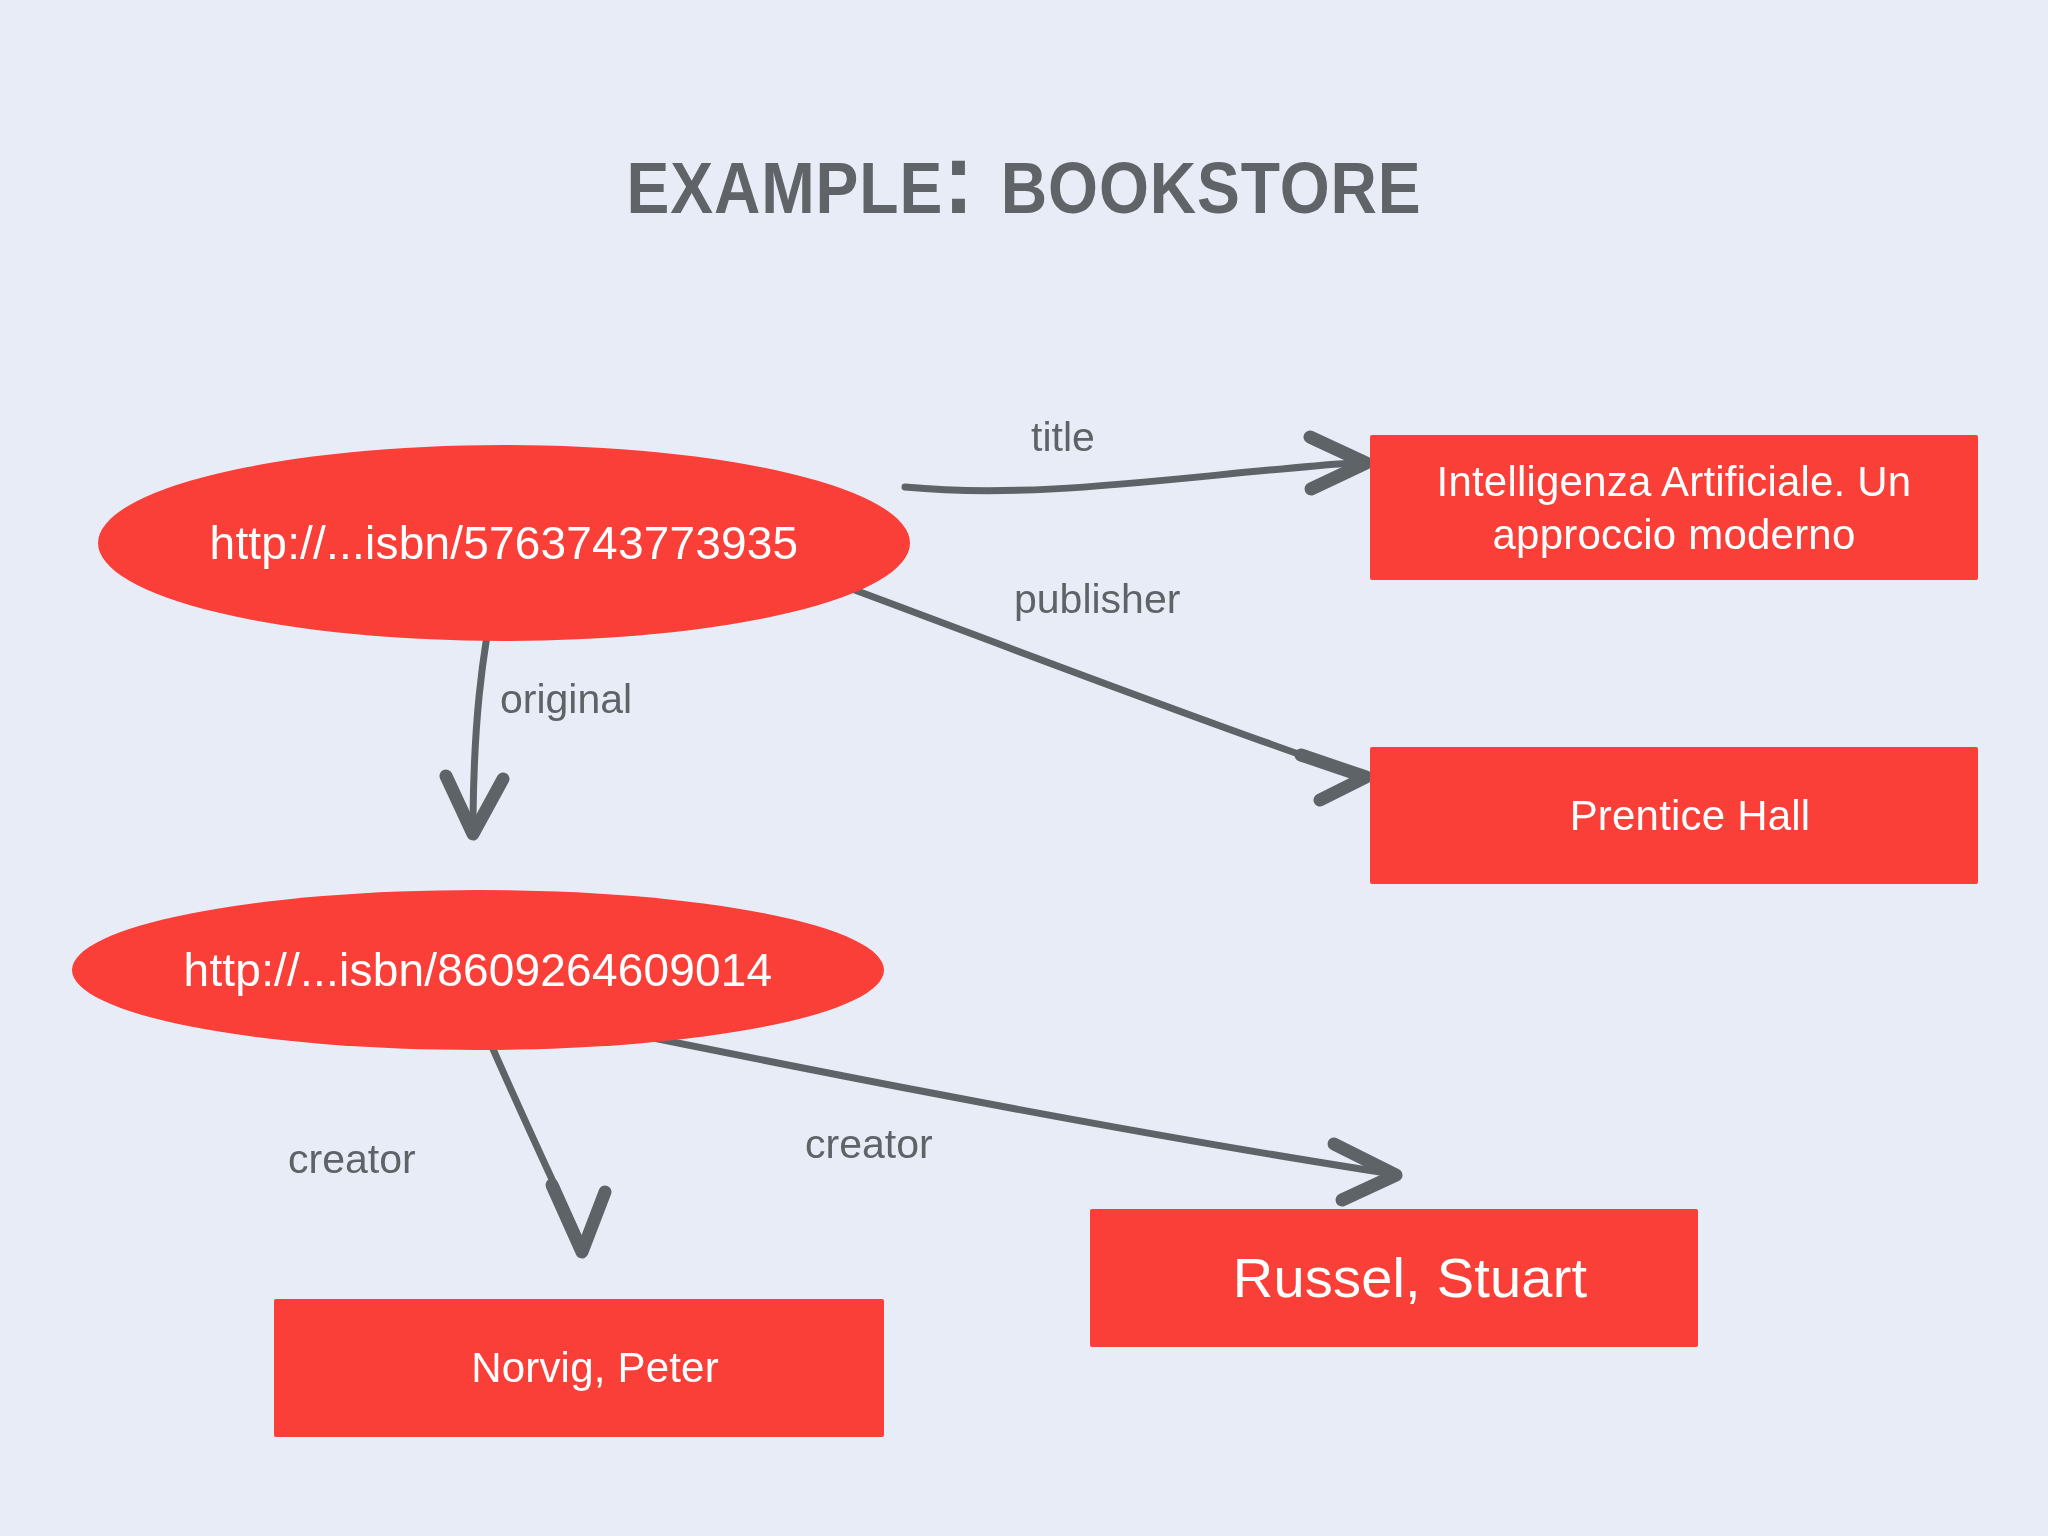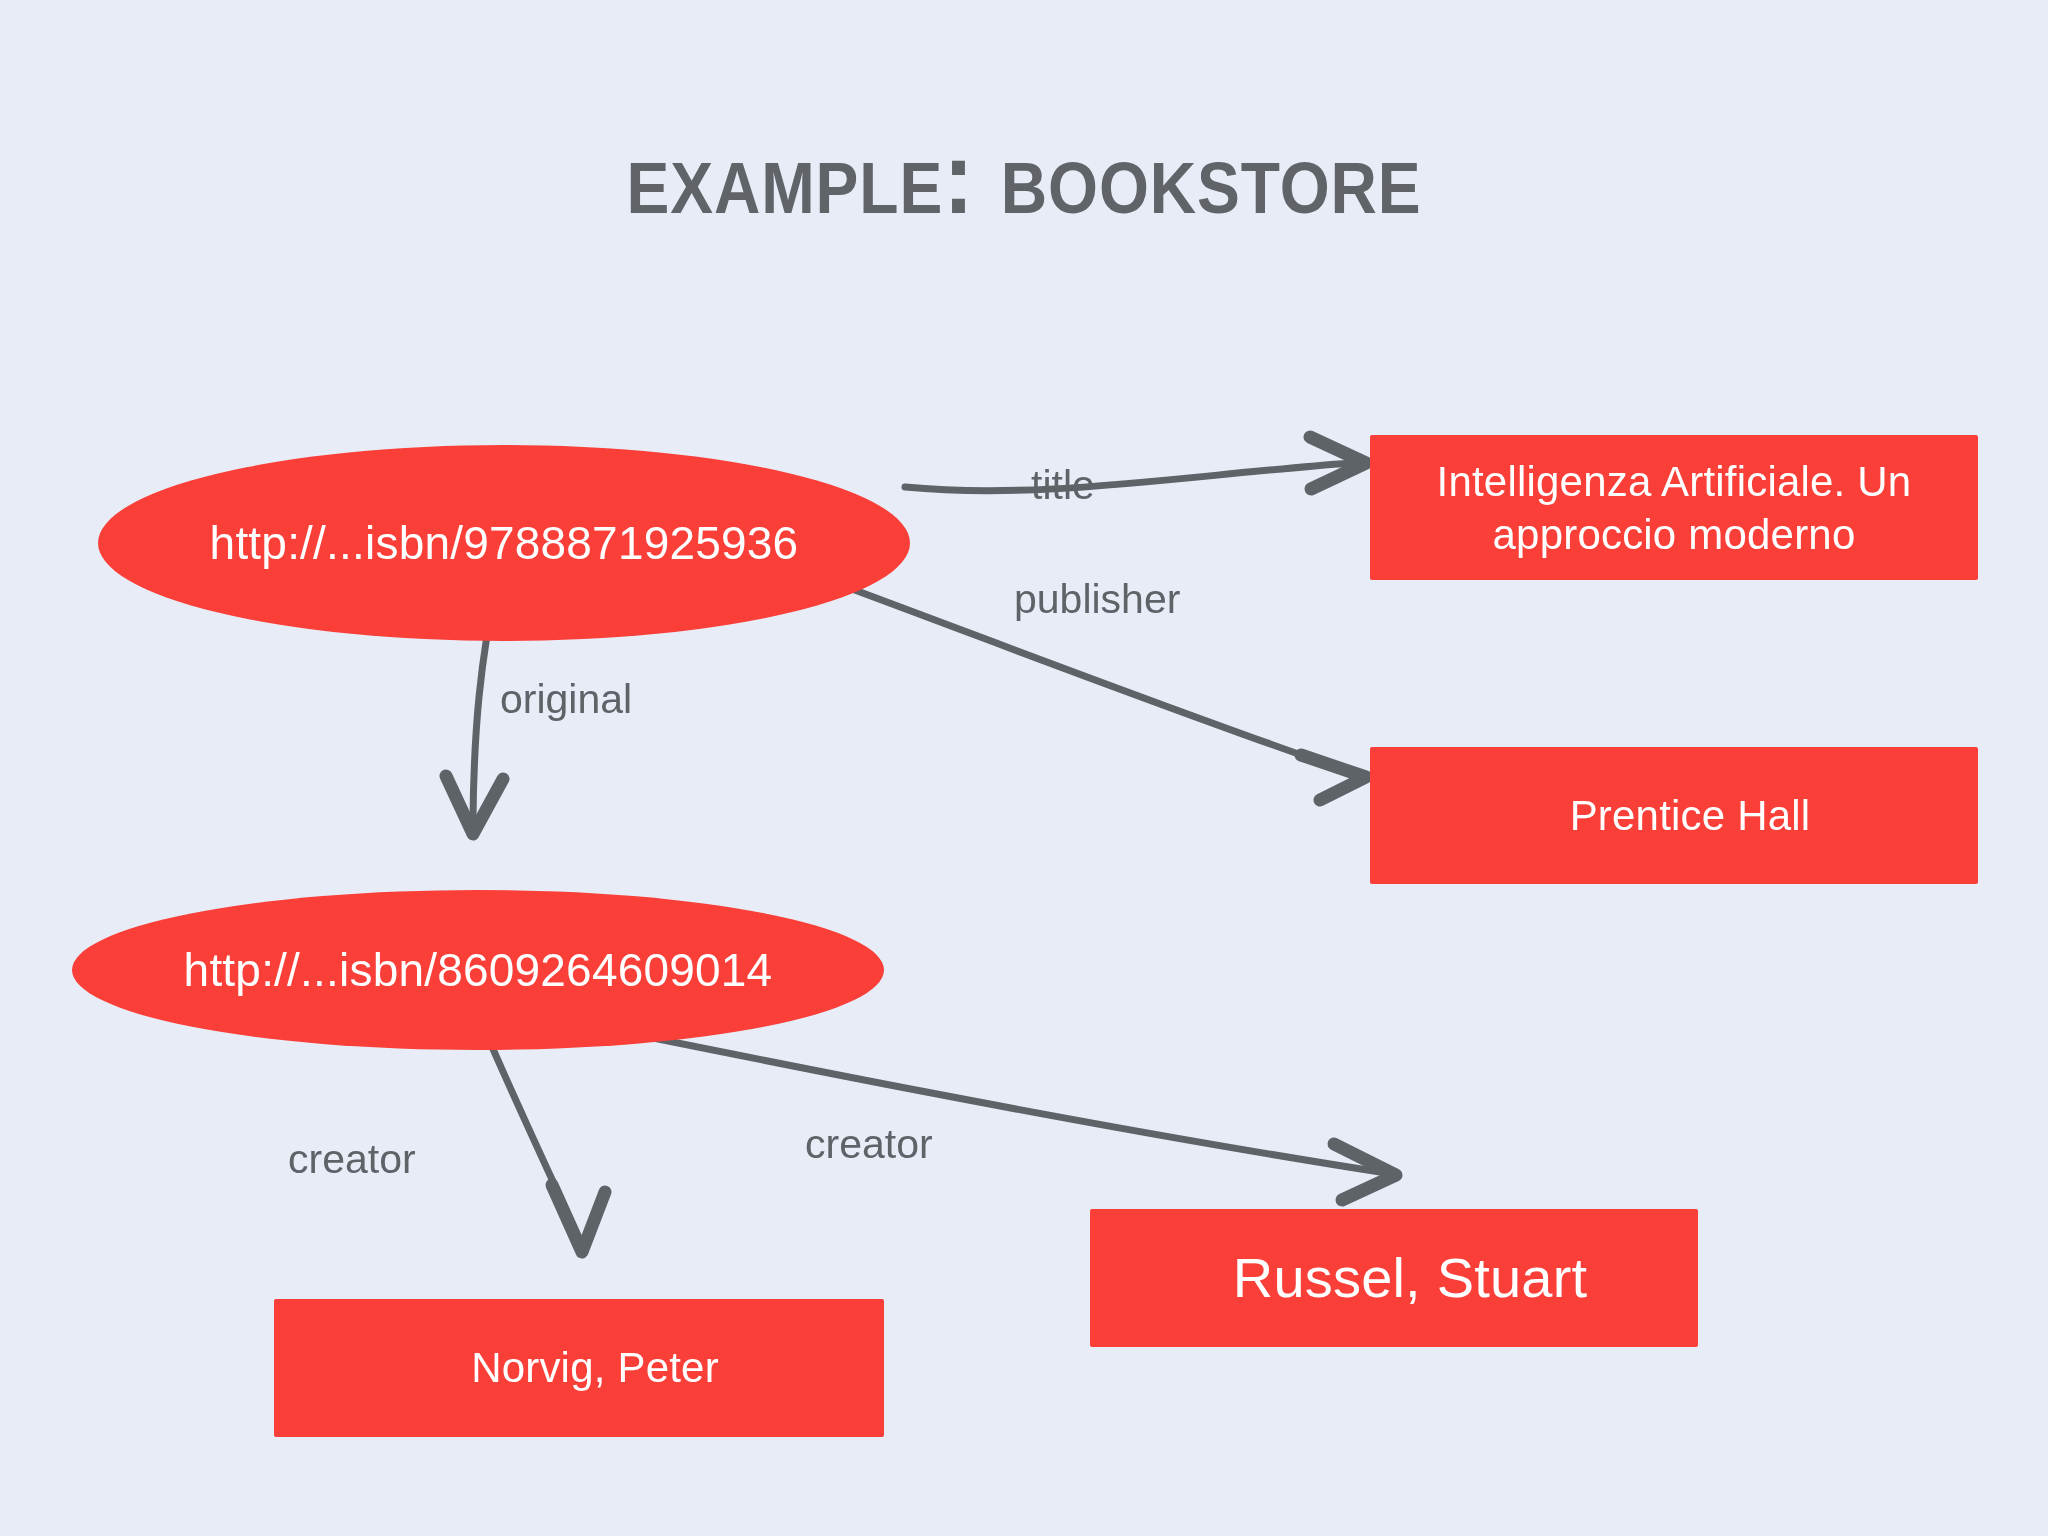--- a/index.html
+++ b/index.html
@@ -135,21 +135,21 @@
 
   
   .edge-label {
     position: absolute;
     color: #5e6368;
     font-family: "Liberation Sans Narrow", "Liberation Sans", "DejaVu Sans", sans-serif;
     font-size: 41px;
     line-height: 46px;
     white-space: nowrap;
   }
-  #label-title     { left: 1031px; top: 414px; margin-top: 48px; }
+  #label-title     { left: 1031px; top: 414px; }
   #label-publisher { left: 1014px; top: 576px; }
   #label-original  { left: 500px;  top: 676px; }
   #label-creator-1 { left: 288px;  top: 1136px; }
   #label-creator-2 { left: 805px;  top: 1121px; }
 </style>
 </head>
 <body>
 
 <div id="slide">
 
@@ -177,21 +177,21 @@
       <path d="M 552 1185 L 582 1252 L 605 1192" fill="none" stroke="#5e6368" stroke-width="13" stroke-linecap="round" stroke-linejoin="round"></path>
     </g>
 
     <g>
       <path d="M 480 1003 C 760 1060, 1080 1125, 1380 1172" fill="none" stroke="#5e6368" stroke-width="7" stroke-linecap="round"></path>
       <path d="M 1334 1144 L 1396 1175 L 1342 1200" fill="none" stroke="#5e6368" stroke-width="13" stroke-linecap="round" stroke-linejoin="round"></path>
     </g>
   </svg>
 
   <div class="node ellipse" id="node-book-it">
-    <span class="node-label">http://...isbn/9788871925936</span>
+    <span class="node-label">http://...isbn/5763743773935</span>
   </div>
 
   <div class="node ellipse" id="node-book-en">
     <span class="node-label">http://...isbn/8609264609014</span>
   </div>
 
   <div class="node literal" id="node-title-literal">
     <span class="node-label">Intelligenza Artificiale. Un approccio moderno</span>
   </div>
 

